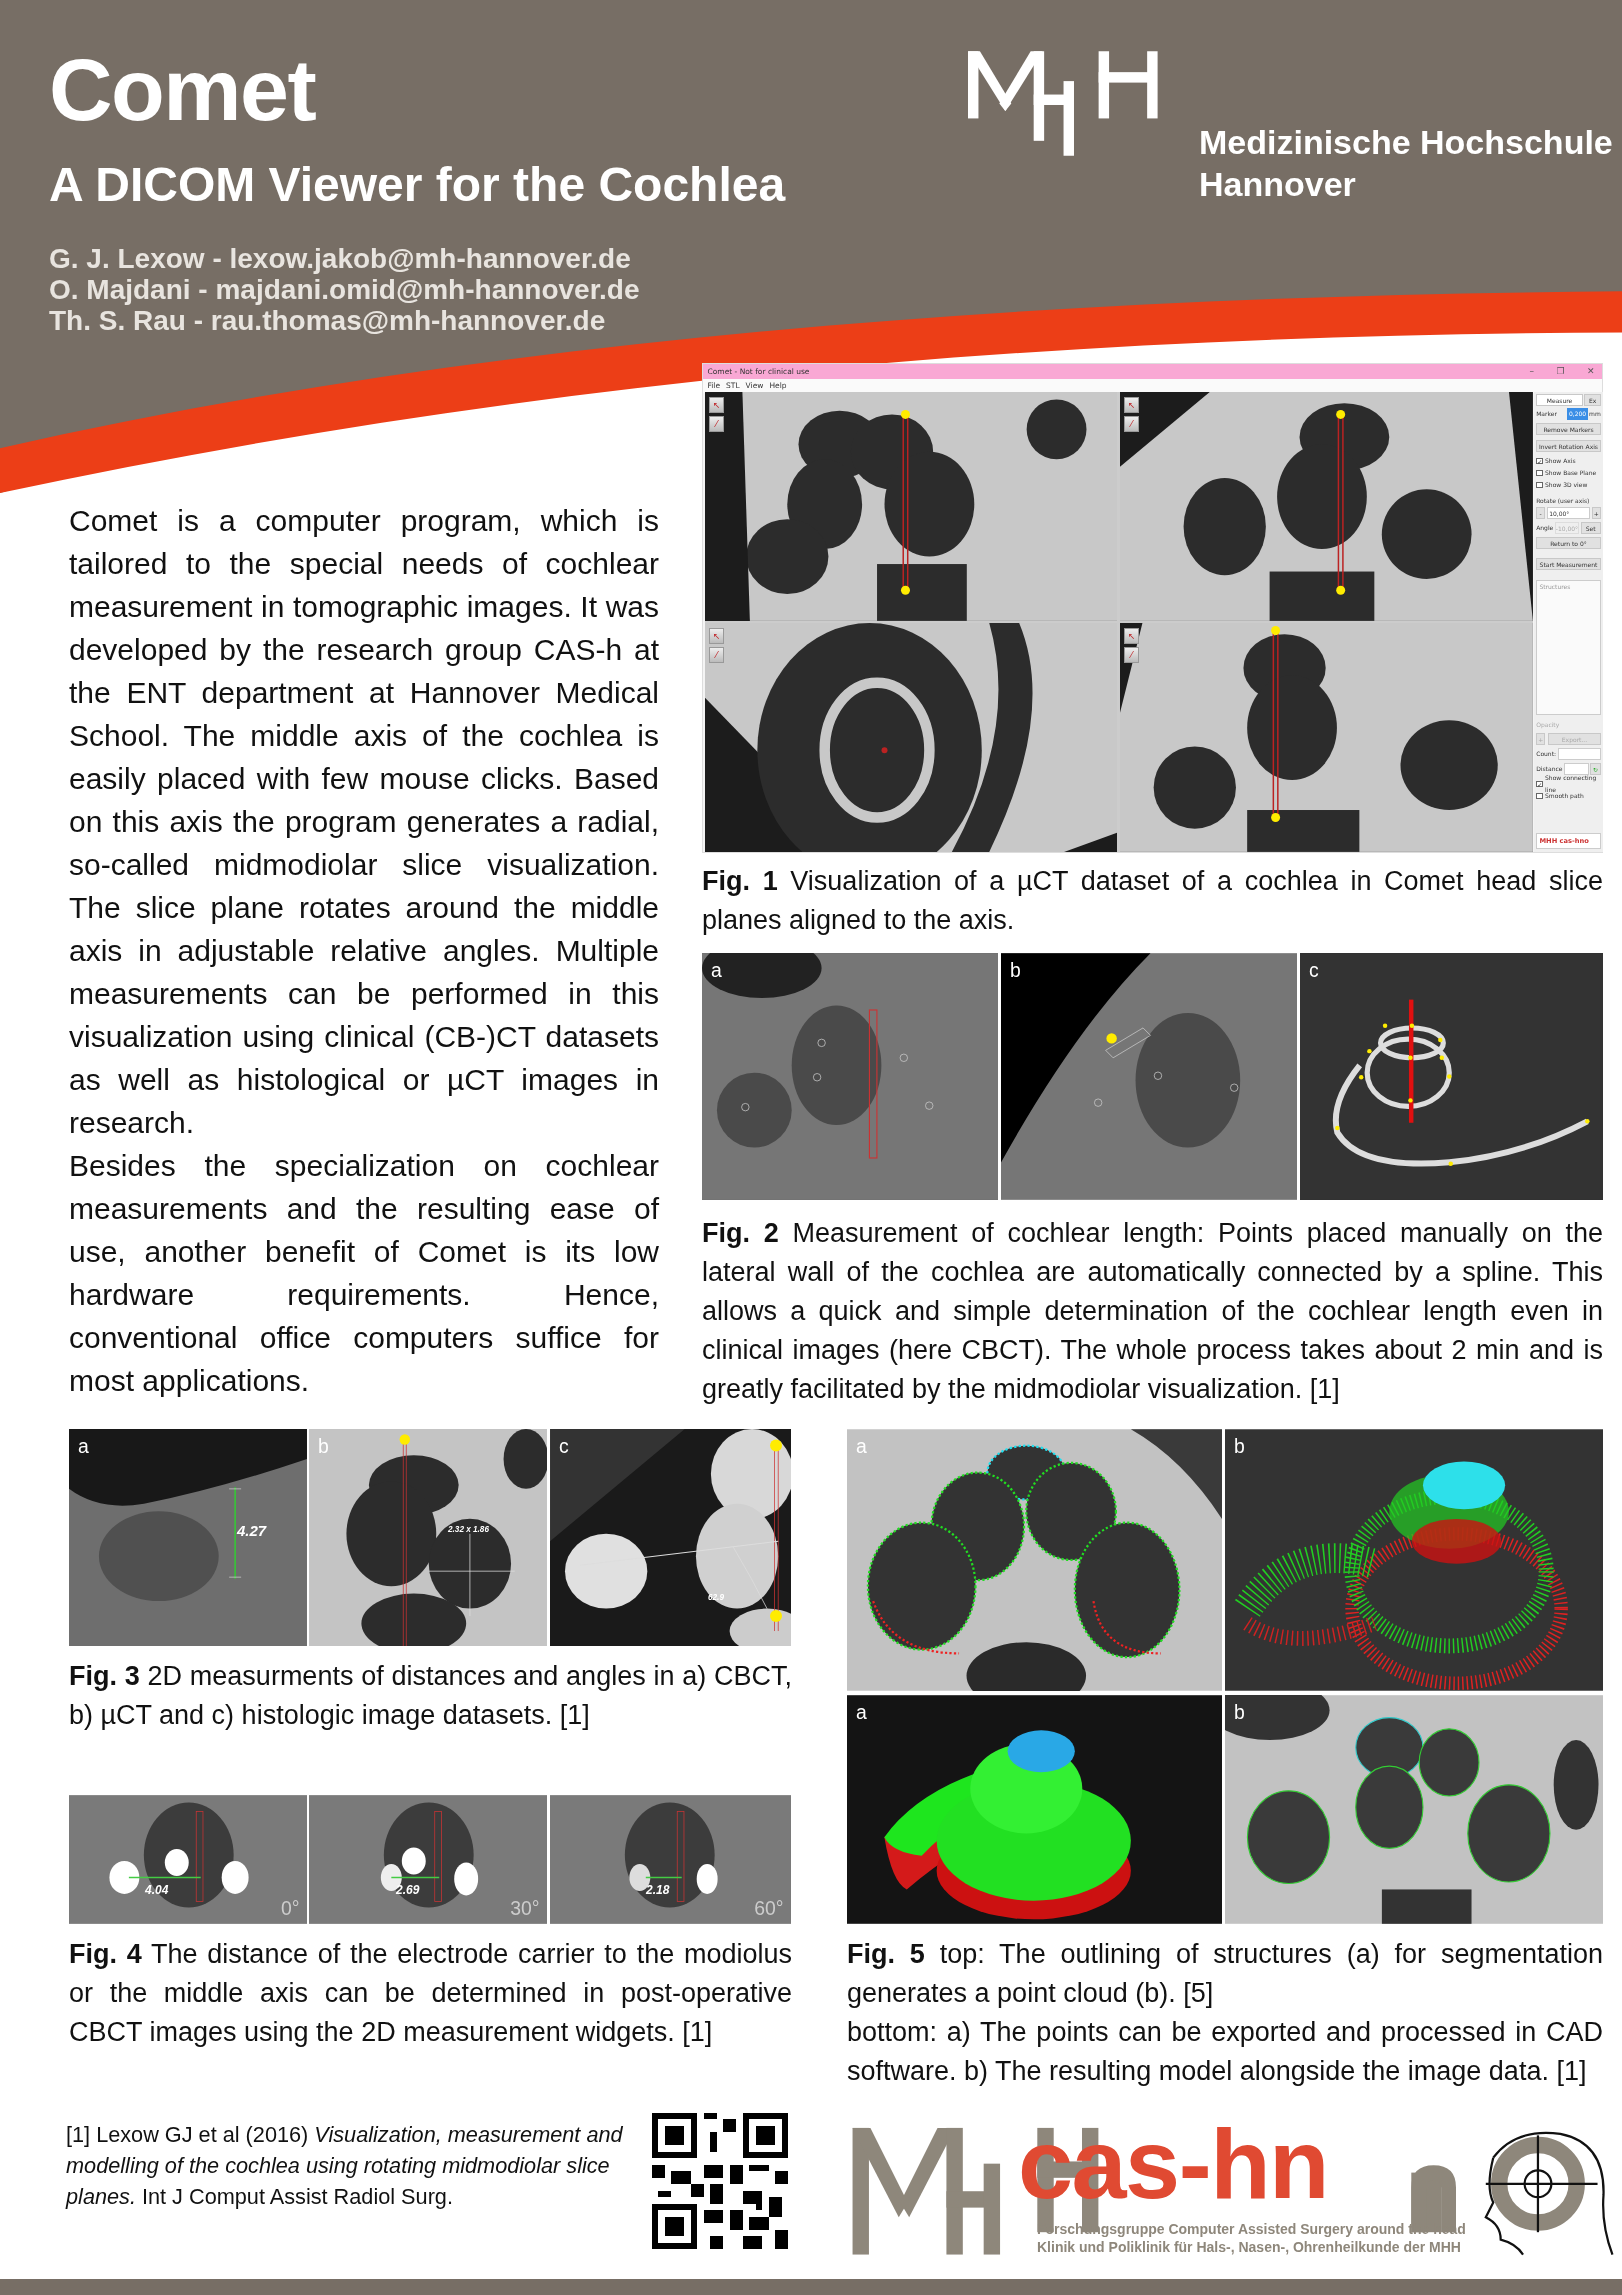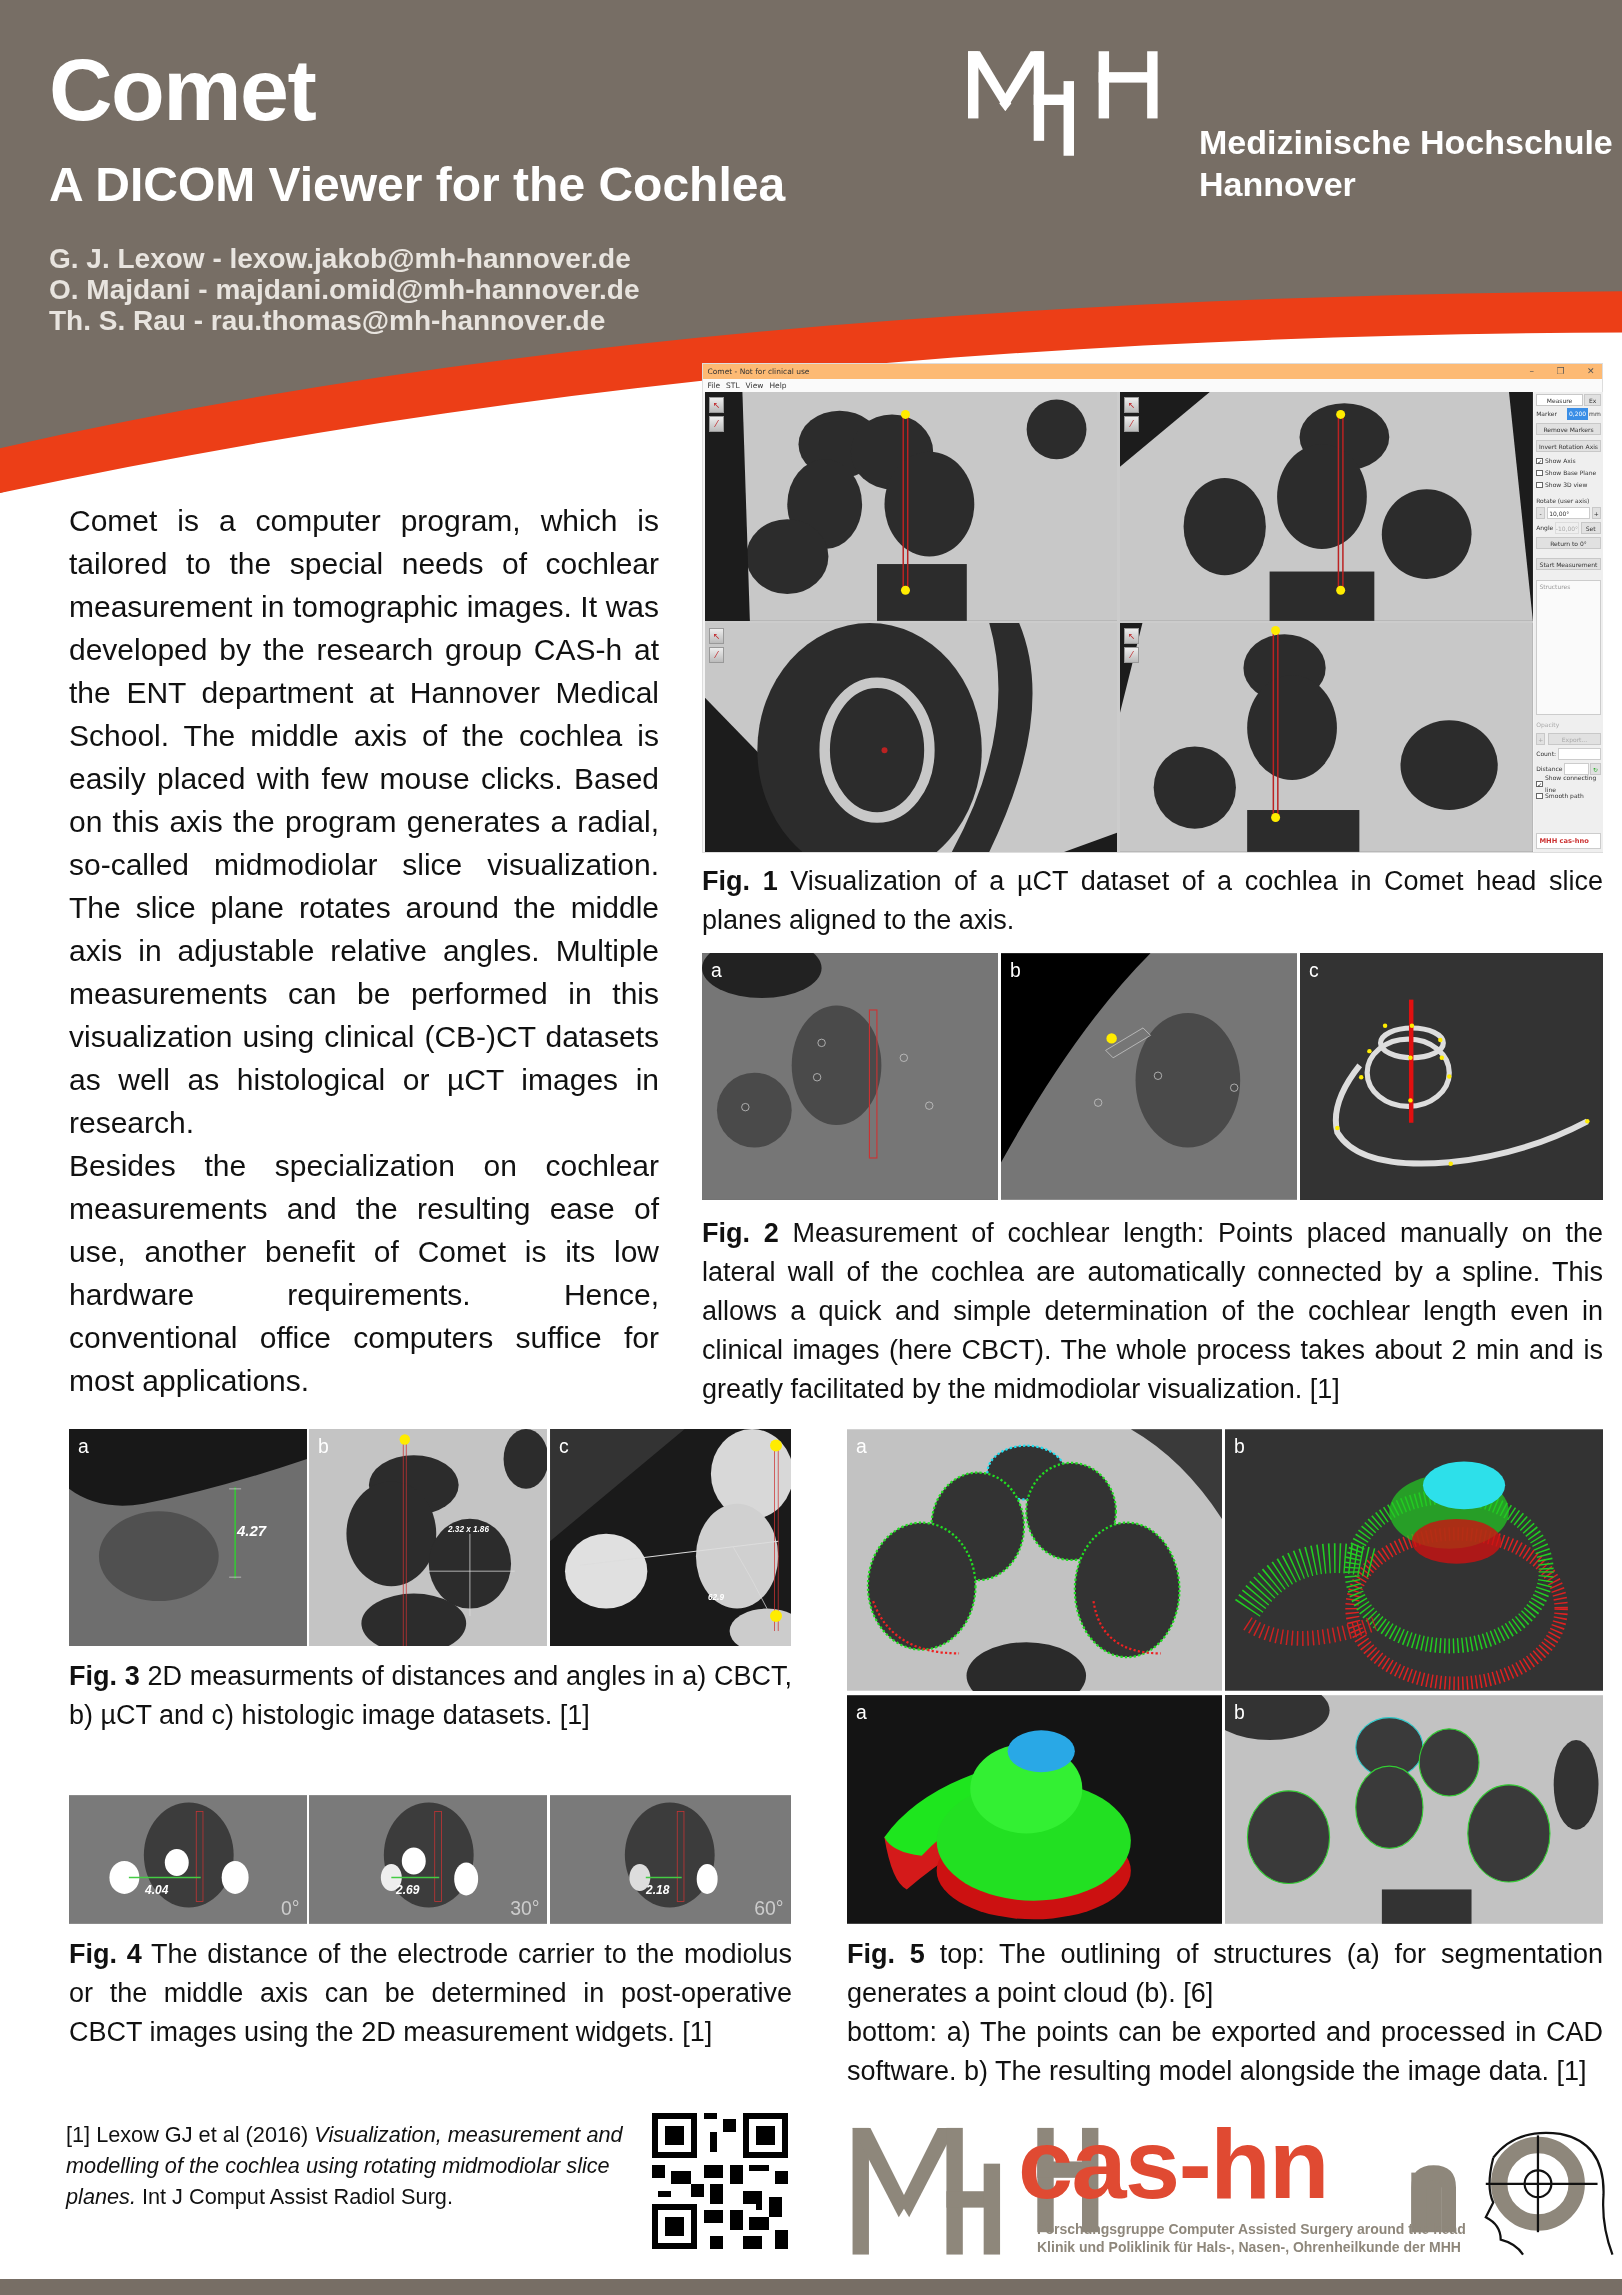--- a/index.html
+++ b/index.html
@@ -15,21 +15,21 @@
   .mhh-name { position: absolute; left: 1199px; top: 121px; font-size: 34px; font-weight: bold; color: #fff; line-height: 42px; font-family: "Liberation Sans", sans-serif; }
 
   .intro { position: absolute; left: 69px; top: 499px; width: 590px; font-size: 30px; line-height: 43px; text-align: justify; font-family: "Liberation Sans", sans-serif; color: #111; }
   .intro p { margin: 0; }
 
   .caption { position: absolute; font-size: 27px; line-height: 39px; text-align: justify; color: #111; font-family: "Liberation Sans", sans-serif; }
   .caption b { font-weight: bold; }
 
   
   .app { position: absolute; left: 702px; top: 363px; width: 901px; height: 490px; background: #f4f4f4; border: 0.7px solid #ddd; }
-  .app-title { position: absolute; left: 0; top: 0; width: 100%; height: 15px; font-size: 7.5px; line-height: 15px; padding-left: 4.5px; color: #333; background: #fdba74; }
+  .app-title { position: absolute; left: 0; top: 0; width: 100%; height: 15px; font-size: 7.5px; line-height: 15px; padding-left: 4.5px; color: #333; background: #f9a8d4; }
   .app-ctrls { position: absolute; right: 7.5px; top: 0; height: 15px; font-size: 9px; line-height: 15px; color: #555; display: flex; gap: 22.4px; }
   .app-menu { position: absolute; left: 0; top: 15px; width: 100%; height: 13.5px; font-size: 7.5px; line-height: 13.5px; padding-left: 4.5px; color: #333; display: flex; gap: 6px; background: #fafafa; }
   .viewports { position: absolute; left: 1.5px; top: 28px; width: 828px; height: 460px; display: grid; grid-template-columns: 1fr 1fr; grid-template-rows: 1fr 1fr; gap: 2.2px; background: #ccc; }
   .vp { position: relative; background: #1c1c1c; overflow: hidden; }
   .vp-tool { position: absolute; left: 4.5px; width: 15px; height: 16.4px; background: linear-gradient(#eee, #bbb); border: 0.7px solid #999; color: #c0262a; font-size: 9px; text-align: center; line-height: 15px; }
   .ctrl-panel { position: absolute; left: 831px; top: 28px; width: 69px; height: 460px; background: #efefef; font-size: 6px; color: #333; }
   .cp-row { position: absolute; left: 2.2px; right: 2.2px; height: 12px; line-height: 12px; }
   .cp-btn { background: #e1e1e1; border: 0.7px solid #c8c8c8; text-align: center; }
   .cp-check { display: flex; align-items: center; gap: 2.2px; }
   .cp-check .box { width: 6.7px; height: 6.7px; border: 0.7px solid #666; background: #fff; font-size: 6px; line-height: 6px; text-align: center; }
@@ -438,21 +438,21 @@
     <ellipse cx="220" cy="70" rx="45" ry="40" fill="#3a3a3a" stroke="#3cc" stroke-width="1.5"></ellipse>
     <ellipse cx="300" cy="90" rx="40" ry="45" fill="#3a3a3a" stroke="#3c3" stroke-width="1.5"></ellipse>
     <ellipse cx="220" cy="150" rx="45" ry="55" fill="#3a3a3a" stroke="#3c3" stroke-width="1.5"></ellipse>
     <ellipse cx="85" cy="190" rx="55" ry="62" fill="#3a3a3a" stroke="#3c3" stroke-width="1.5"></ellipse>
     <ellipse cx="380" cy="185" rx="55" ry="65" fill="#3a3a3a" stroke="#3c3" stroke-width="1.5"></ellipse>
     <rect x="210" y="260" width="120" height="46" fill="#333"></rect>
   </svg>
   <div class="panel-label">b</div>
 </div>
 <div class="caption" style="left:847px; top:1935px; width:756px;">
-  <div><b>Fig. 5</b> <span>top: The outlining of structures (a) for segmentation generates a point cloud (b). [6]</span></div>
+  <div><b>Fig. 5</b> <span>top: The outlining of structures (a) for segmentation generates a point cloud (b). [5]</span></div>
   <div>bottom: a) The points can be exported and processed in CAD software. b) The resulting model alongside the image data. [1]</div>
 </div>
 
 <div class="reference">
   <span>[1] Lexow GJ et al (2016)</span>
   <i>Visualization, measurement and modelling of the cochlea using rotating midmodiolar slice planes.</i>
   <span>Int J Comput Assist Radiol Surg.</span>
 </div>
 
 <svg class="qr" viewBox="0 0 21 21" shape-rendering="crispEdges">

